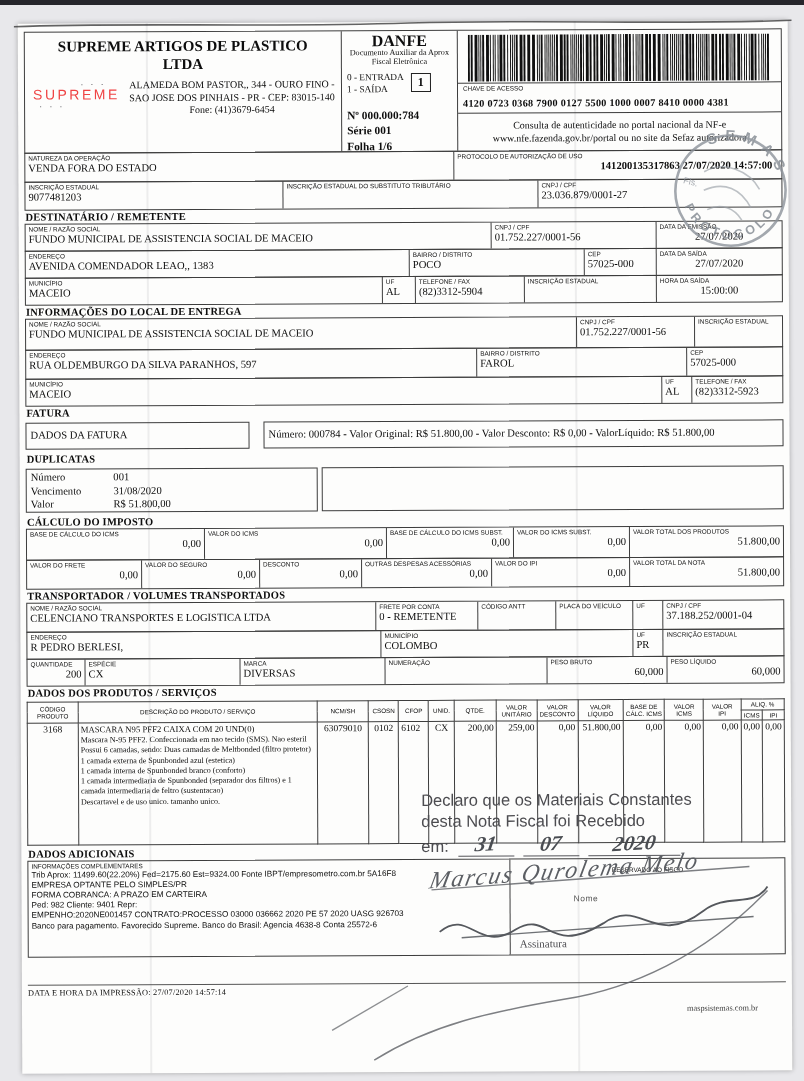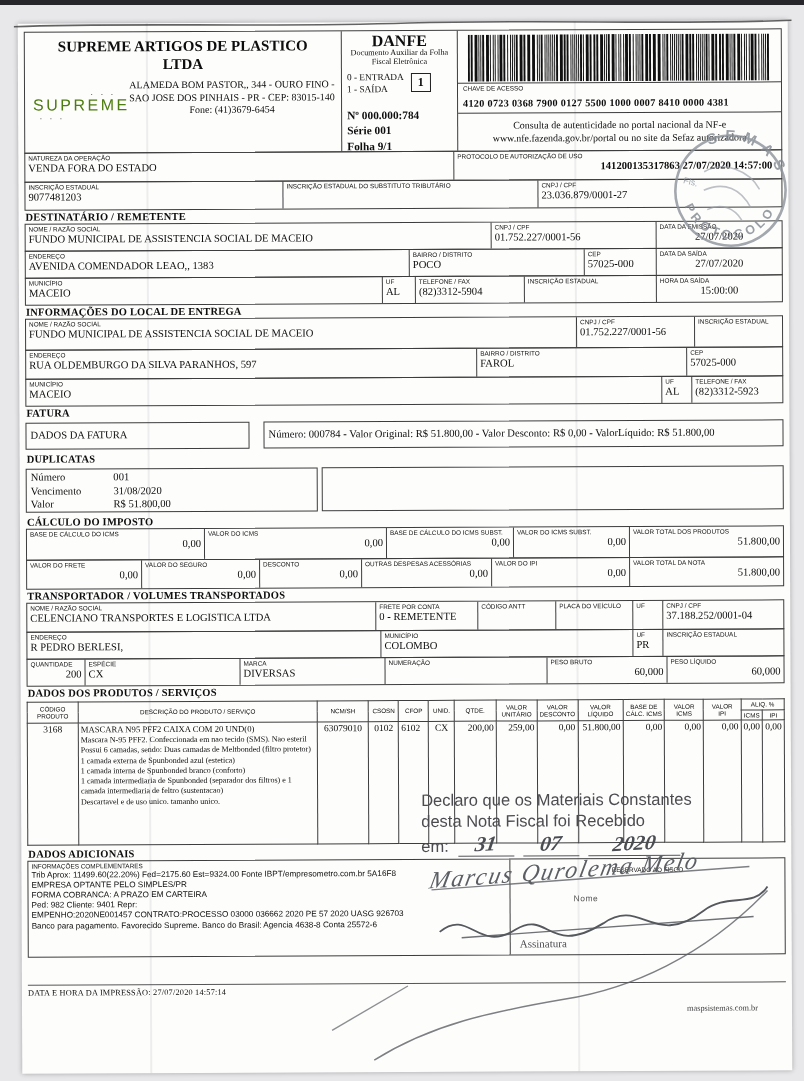--- a/index.html
+++ b/index.html
@@ -18,22 +18,22 @@
      color:#161616;white-space:nowrap;overflow:hidden}
   .v{display:block;font-size:10.6px;line-height:12px;white-space:nowrap}
   .num{text-align:right}
   .b{font-weight:bold}
   .grow{flex:1}
   .sect{font-weight:bold;font-size:10.5px;line-height:14px;padding-left:1px;letter-spacing:.2px}
   
   .hdr{display:flex;border:1px solid #3d3d3d;height:122px;box-sizing:border-box}
   .hdr-emit{width:316px;position:relative}
   .emit-name{font-weight:bold;font-size:15px;line-height:18px;text-align:center;padding:5px 14px 0}
-  .logo{position:absolute;left:8px;top:56px;font-family:"Liberation Sans",sans-serif;
-        font-size:16px;letter-spacing:2.5px;color:#4d7c0f}
+  .logo{position:absolute;left:8px;top:46px;font-family:"Liberation Sans",sans-serif;
+        font-size:14px;letter-spacing:2.5px;color:#ef4444}
   .logo::before{content:"\00b7\00a0\00b7\00a0\00b7";display:block;text-align:right;font-size:10px;
         letter-spacing:2px;color:#6a6a70;margin-bottom:-3px;padding-right:14px}
   .logo::after{content:"\00b7\00a0\00b7\00a0\00b7";display:block;font-size:10px;letter-spacing:2px;
         color:#6a6a70;margin-top:-2px;padding-left:6px}
   .emit-addr{margin:6px 6px 12px 104px;text-align:center;font-size:10px;line-height:12.5px}
   .hdr-danfe{width:117px;border-left:1px solid #3d3d3d;border-right:1px solid #3d3d3d;
              padding:2px 5px;box-sizing:border-box}
   .danfe-title{font-weight:bold;font-size:16px;text-align:center;line-height:16px}
   .danfe-sub{font-size:8.2px;line-height:8.8px;text-align:center}
   .es{display:flex;margin-top:4px}
@@ -105,32 +105,32 @@
       <div class="hdr-emit">
         <div class="emit-name">SUPREME ARTIGOS DE PLASTICO LTDA</div>
         <div class="logo">SUPREME</div>
         <div class="emit-addr">
           <span>ALAMEDA BOM PASTOR,, 344 - OURO FINO - SAO JOSE DOS PINHAIS - PR - CEP: 83015-140</span><br>
           <span>Fone: (41)3679-6454</span>
         </div>
       </div>
       <div class="hdr-danfe">
         <div class="danfe-title">DANFE</div>
-        <div class="danfe-sub">Documento Auxiliar da Folha Fiscal Eletrônica</div>
+        <div class="danfe-sub">Documento Auxiliar da Aprox Fiscal Eletrônica</div>
         <div class="es">
           <div class="es-l">
             <span>0 - ENTRADA</span><br>
             <span>1 - SAÍDA</span>
           </div>
           <div class="tipo">1</div>
         </div>
         <div class="nff">
           <span>Nº 000.000:784</span><br>
           <span>Série 001</span><br>
-          <span>Folha 9/1</span>
+          <span>Folha 1/6</span>
         </div>
       </div>
       <div class="hdr-right">
         <div class="bcwrap">
           <svg id="barcode" viewBox="0 0 316 46" preserveAspectRatio="none" width="100%" height="100%" fill="#101010">
               <rect x="0" y="0" width="2" height="46"></rect>
               <rect x="3" y="0" width="2" height="46"></rect>
               <rect x="7" y="0" width="3" height="46"></rect>
               <rect x="11" y="0" width="1" height="46"></rect>
               <rect x="13" y="0" width="1" height="46"></rect>

